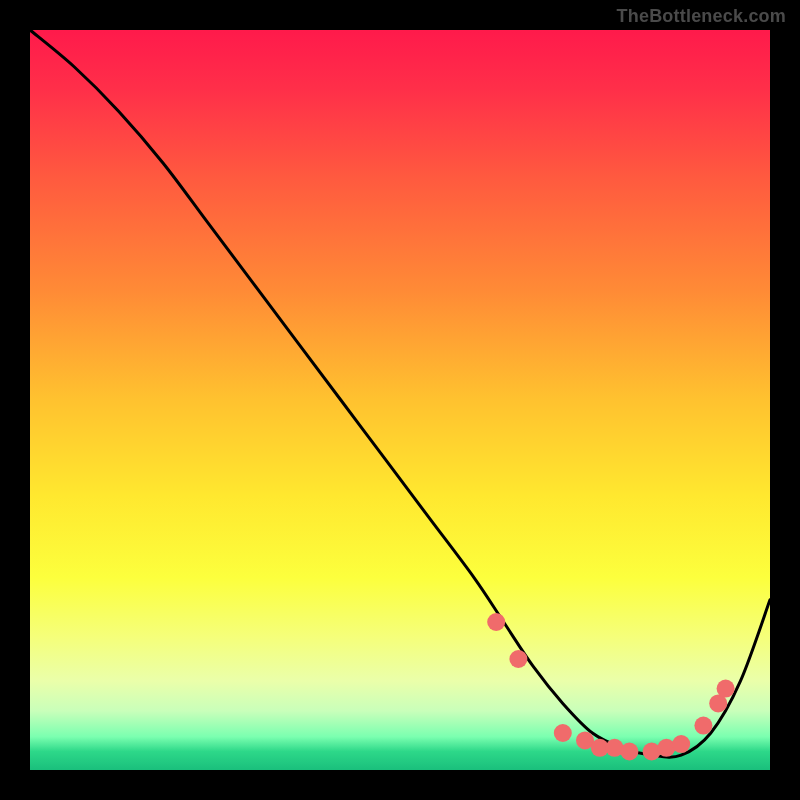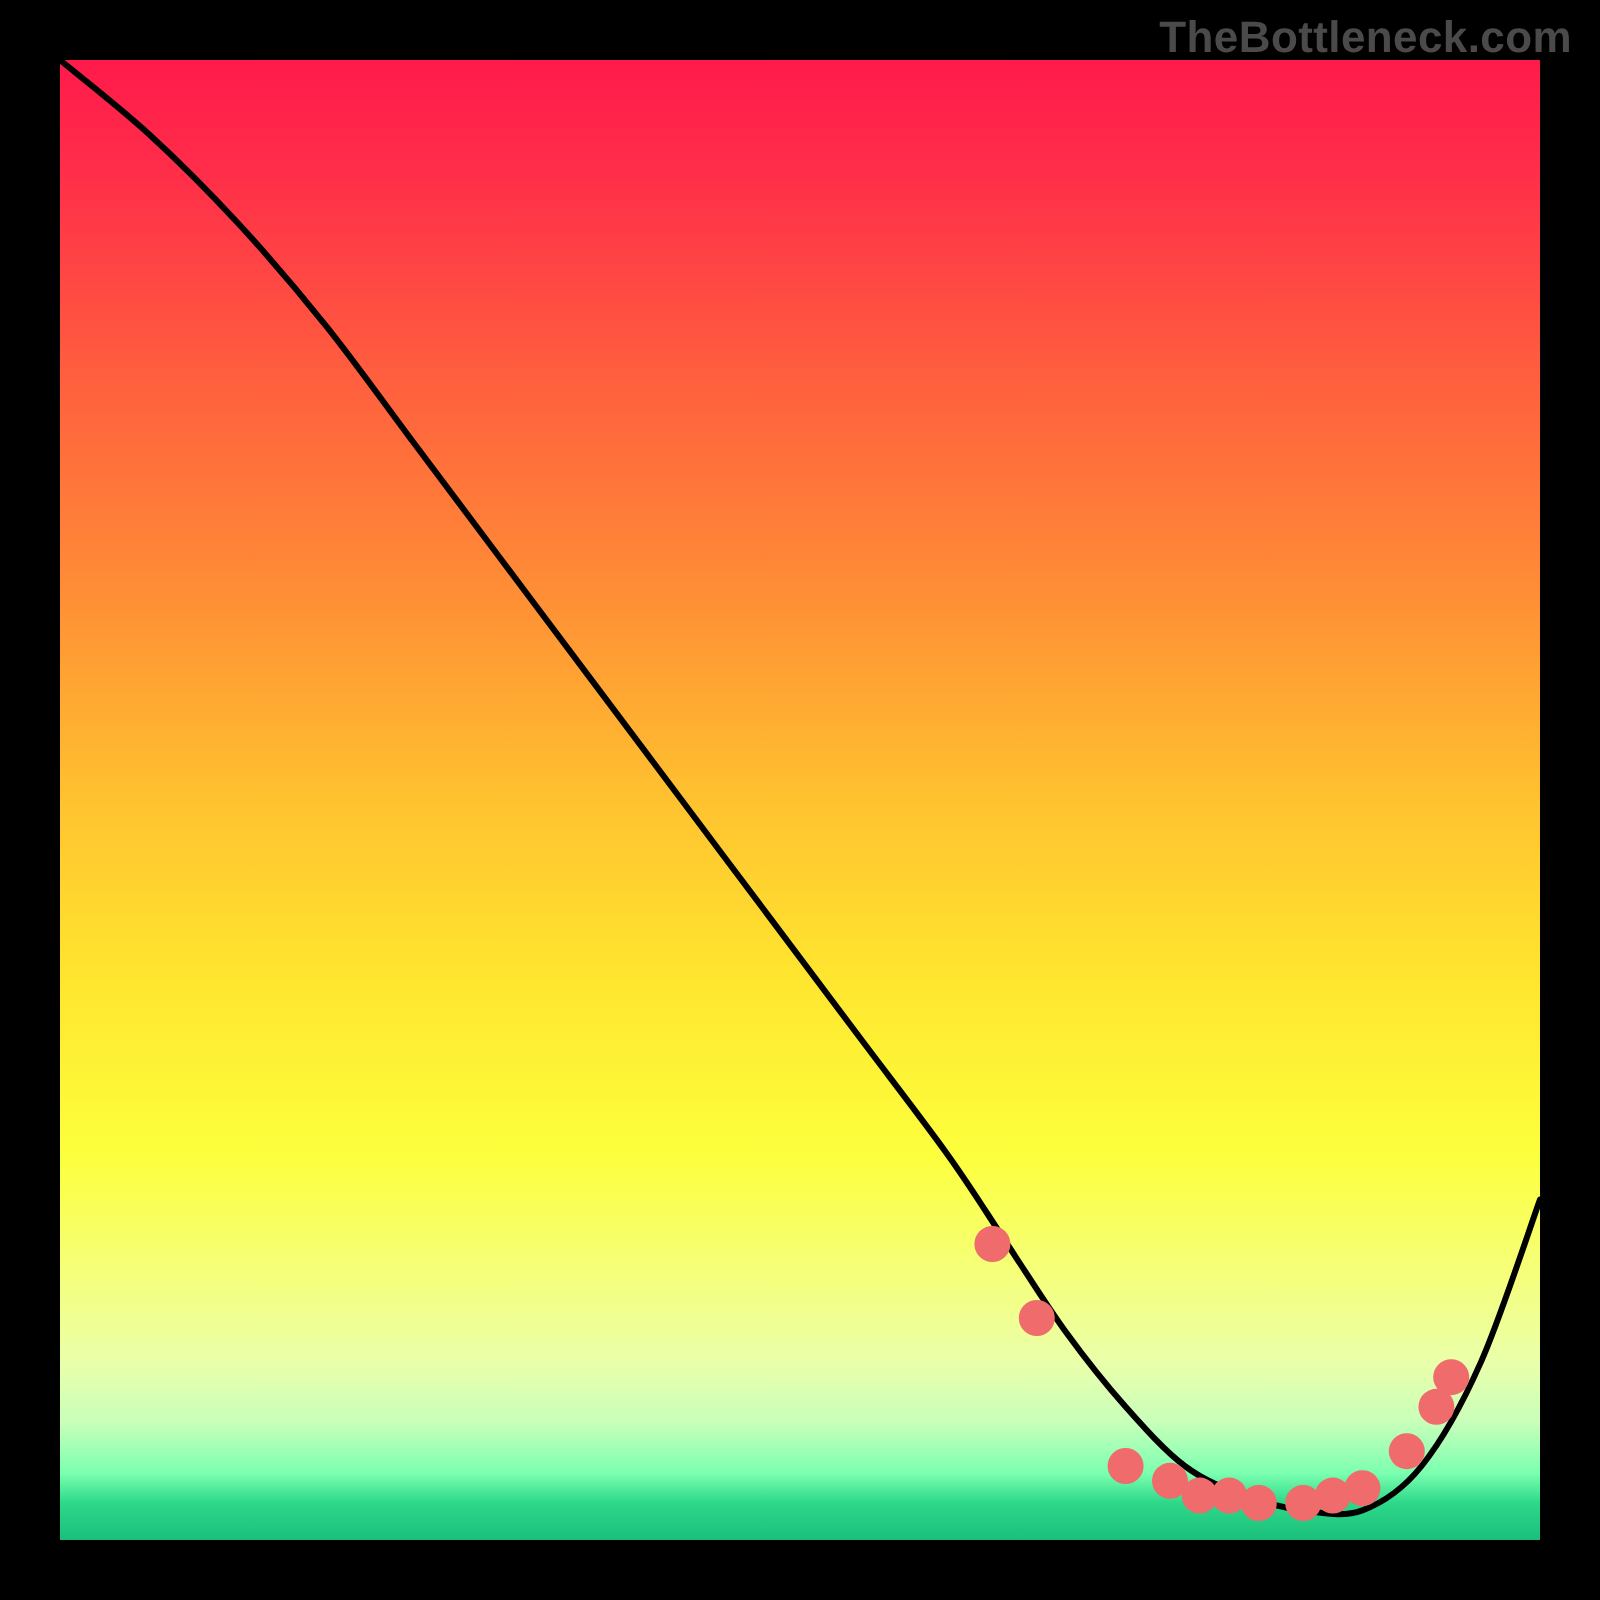--- a/index.html
+++ b/index.html
@@ -15,21 +15,21 @@
     position: relative;
     width: 800px;
     height: 800px;
     background: #000;
   }
   .watermark {
     position: absolute;
     top: 6px;
     right: 14px;
     color: #4a4a4a;
-    font-size: 22px;
+    font-size: 18px;
     font-weight: bold;
     letter-spacing: 0.2px;
     z-index: 5;
   }
   svg {
     display: block;
   }
 </style>
 </head>
 <body>

